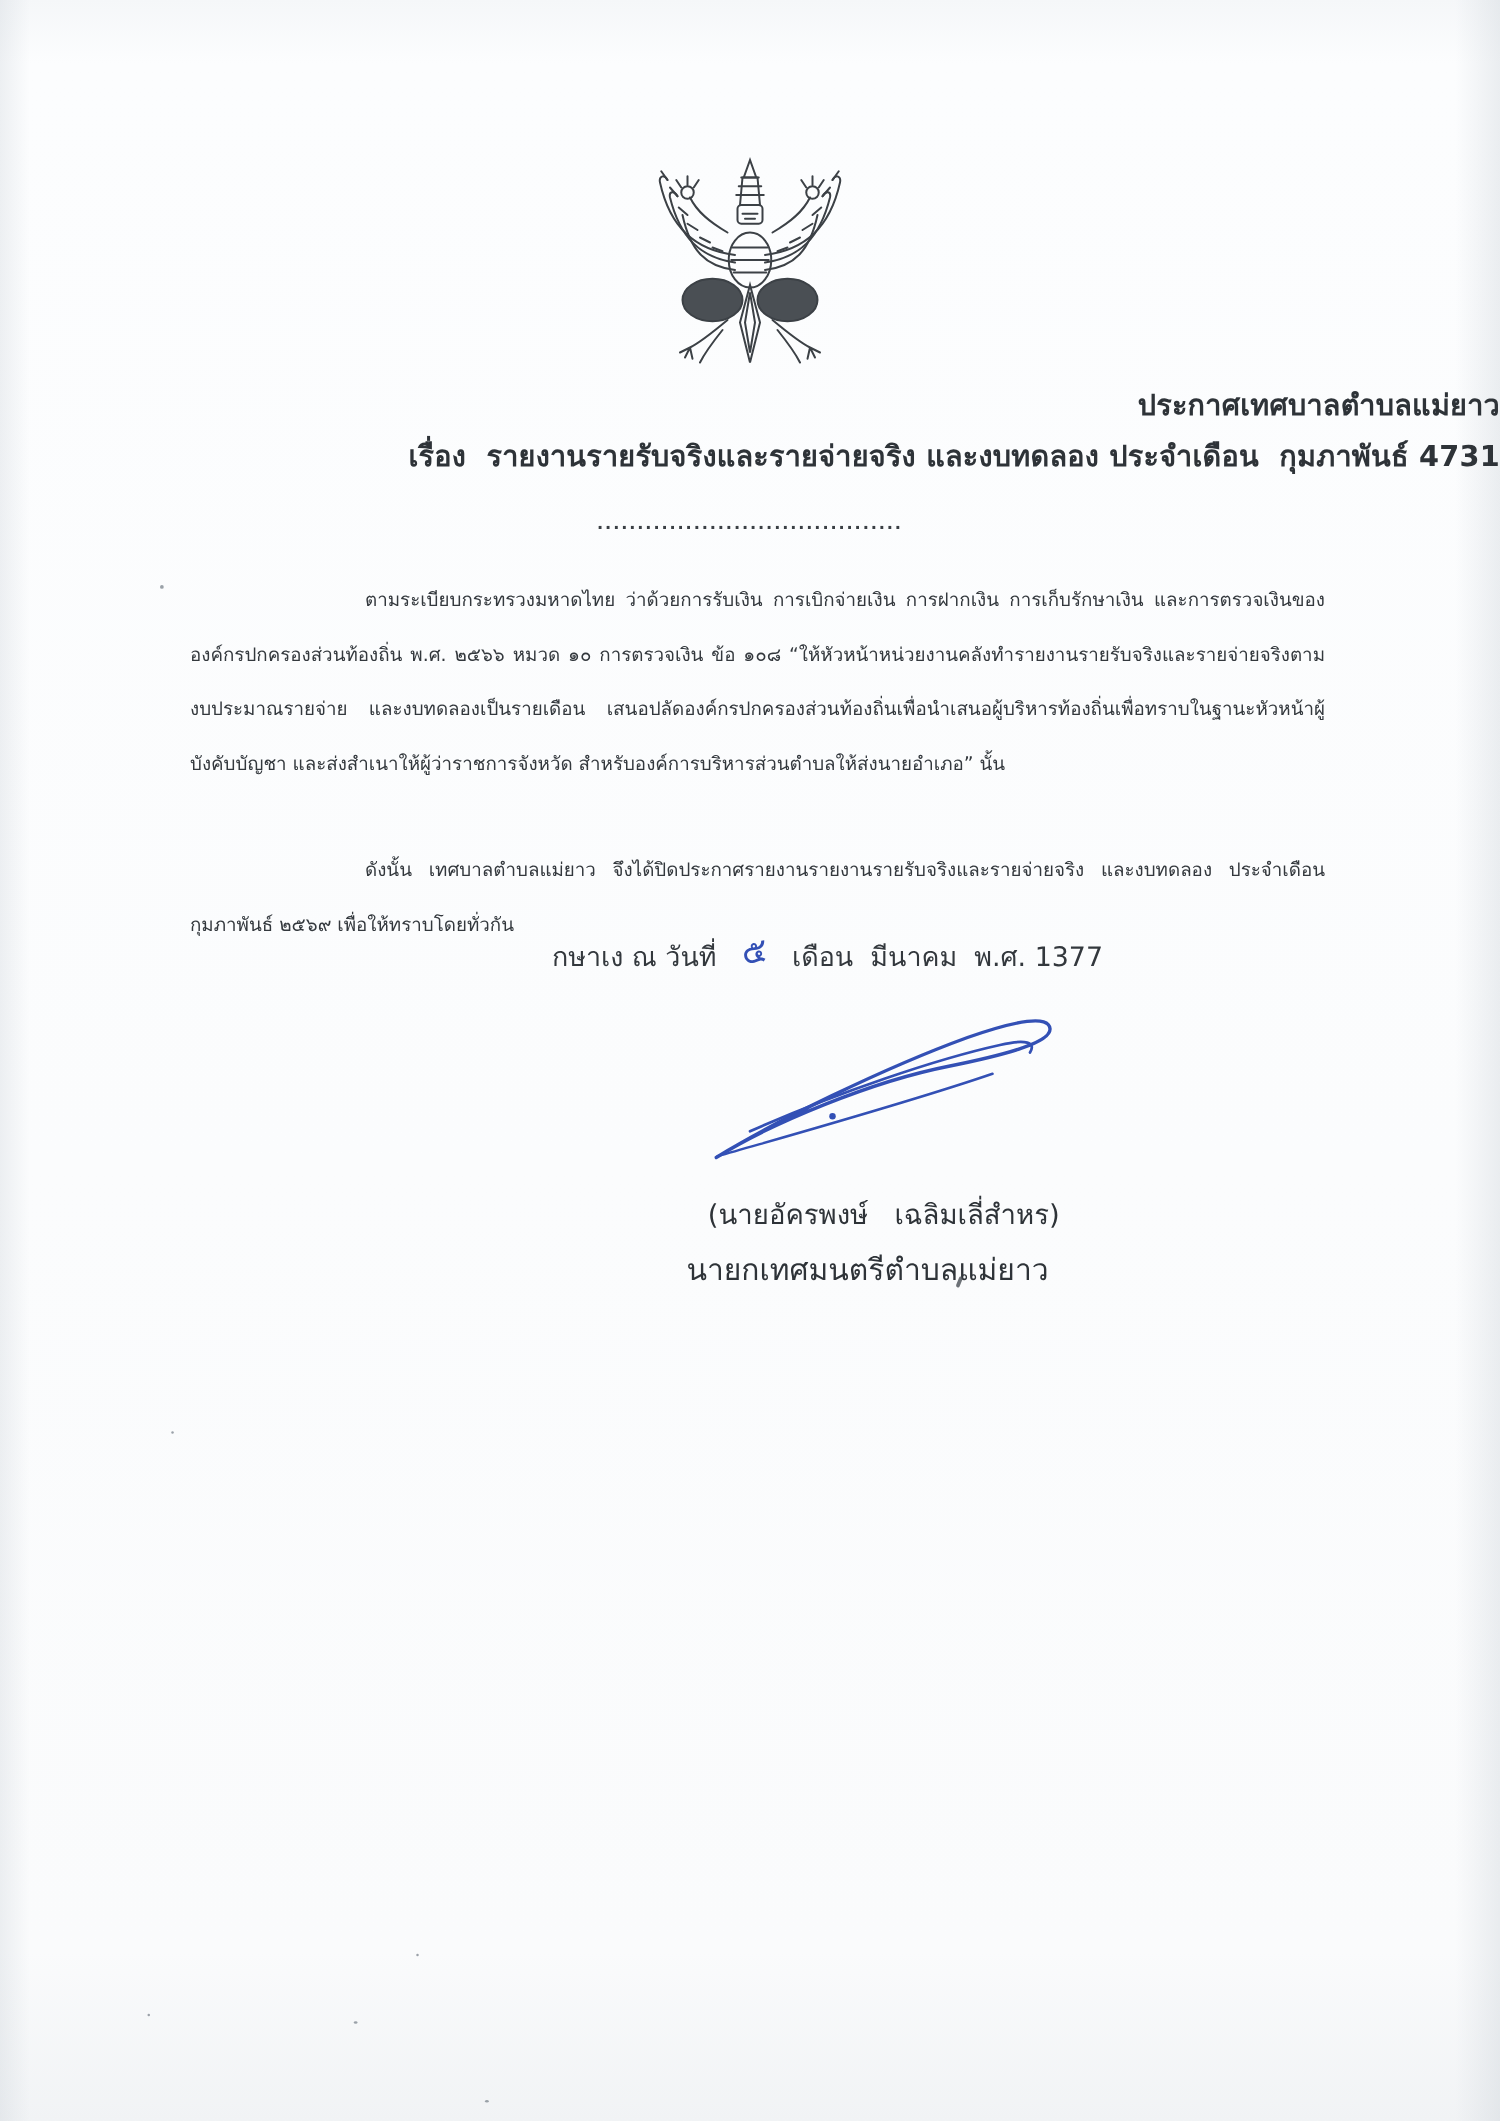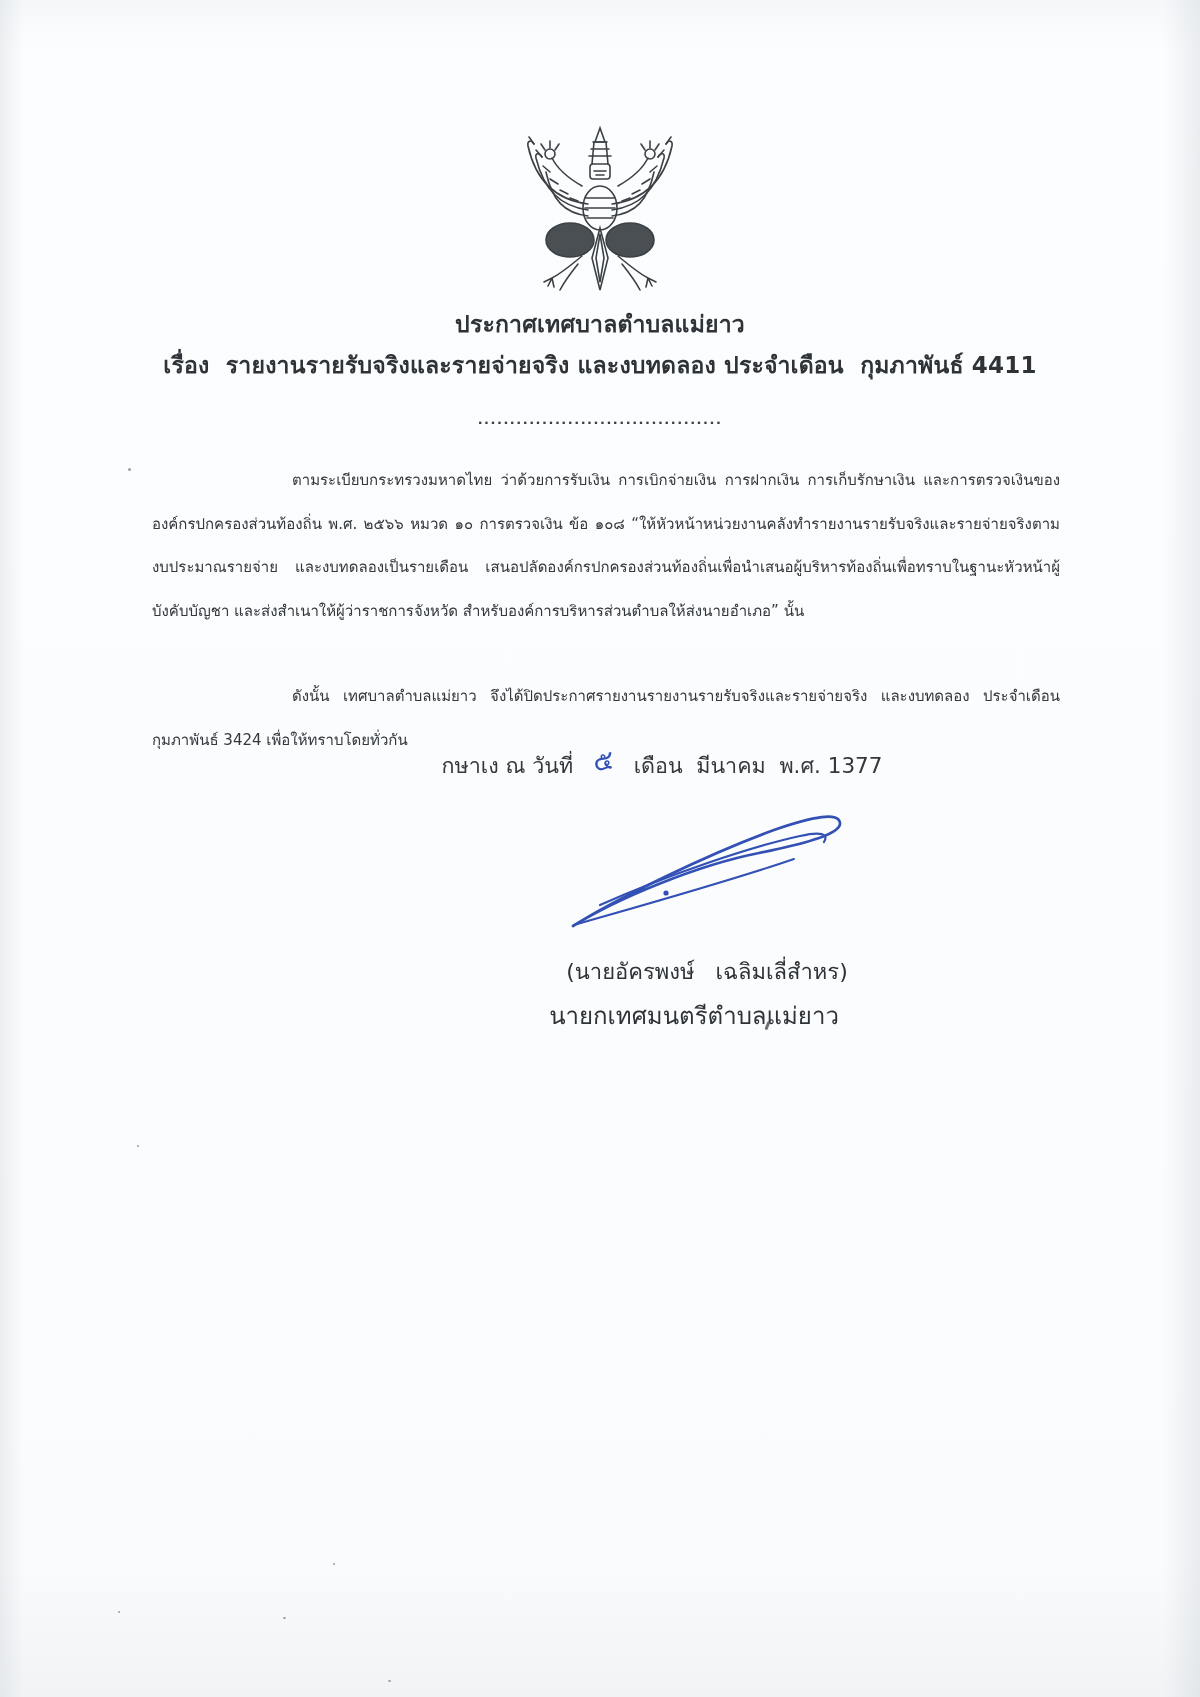--- a/index.html
+++ b/index.html
@@ -15,21 +15,21 @@
   }
   .page::before{ 
     content:"";position:absolute;inset:0;pointer-events:none;
     background:
       linear-gradient(90deg,rgba(190,198,206,.25) 0,rgba(255,255,255,0) 2%,rgba(255,255,255,0) 97%,rgba(188,196,204,.28) 100%);
   }
   .emblem{
     position:absolute;top:124px;left:50%;transform:translateX(-50%);
   }
   .title-line{
-    position:absolute;left:0;width:100%;text-align:center;
+    position:absolute;left:0;width:100%;text-align:right;
     font-weight:700;font-size:23px;letter-spacing:.2px;color:#2e3338;
     white-space:pre;
   }
   .title-1{top:306px;}
   .title-2{top:347px;}
   .dots{
     position:absolute;top:412px;left:0;width:100%;text-align:center;
     font-size:13px;letter-spacing:1.5px;color:#3a3f44;font-weight:700;
   }
   .para{
@@ -106,26 +106,26 @@
       <path d="M110 104 L102 134 L110 166 L118 134 Z"></path>
       <path d="M110 110 L106 134 L110 158 L114 134 Z"></path>
 
       <path d="M92 132 C80 142 70 150 62 154 M62 154 l-8 4 M62 154 l-4 8 M62 154 l2 9"></path>
       <path d="M128 132 C140 142 150 150 158 154 M158 154 l8 4 M158 154 l4 8 M158 154 l-2 9"></path>
       <path d="M88 140 C80 150 74 158 70 166 M150 166 C146 158 140 150 132 140"></path>
     </svg>
   </div>
 
   <div class="title-line title-1">ประกาศเทศบาลตำบลแม่ยาว</div>
-  <div class="title-line title-2">เรื่อง  รายงานรายรับจริงและรายจ่ายจริง และงบทดลอง ประจำเดือน  กุมภาพันธ์ 4411</div>
+  <div class="title-line title-2">เรื่อง  รายงานรายรับจริงและรายจ่ายจริง และงบทดลอง ประจำเดือน  กุมภาพันธ์ 4731</div>
 
   <div class="dots">......................................</div>
 
   <p class="para para-1">ตามระเบียบกระทรวงมหาดไทย ว่าด้วยการรับเงิน การเบิกจ่ายเงิน การฝากเงิน การเก็บรักษาเงิน และการตรวจเงินขององค์กรปกครองส่วนท้องถิ่น พ.ศ. ๒๕๖๖ หมวด ๑๐ การตรวจเงิน ข้อ ๑๐๘ “ให้หัวหน้าหน่วยงานคลังทำรายงานรายรับจริงและรายจ่ายจริงตามงบประมาณรายจ่าย และงบทดลองเป็นรายเดือน เสนอปลัดองค์กรปกครองส่วนท้องถิ่นเพื่อนำเสนอผู้บริหารท้องถิ่นเพื่อทราบในฐานะหัวหน้าผู้บังคับบัญชา และส่งสำเนาให้ผู้ว่าราชการจังหวัด สำหรับองค์การบริหารส่วนตำบลให้ส่งนายอำเภอ” นั้น</p>
-  <p class="para para-2">ดังนั้น เทศบาลตำบลแม่ยาว จึงได้ปิดประกาศรายงานรายงานรายรับจริงและรายจ่ายจริง และงบทดลอง ประจำเดือน  กุมภาพันธ์ 3424 เพื่อให้ทราบโดยทั่วกัน</p>
+  <p class="para para-2">ดังนั้น เทศบาลตำบลแม่ยาว จึงได้ปิดประกาศรายงานรายงานรายรับจริงและรายจ่ายจริง และงบทดลอง ประจำเดือน  กุมภาพันธ์ ๒๕๖๙ เพื่อให้ทราบโดยทั่วกัน</p>
 
   <div class="date-line"><span>กษาเง ณ วันที่</span><span class="hand-day">๕</span><span>เดือน  มีนาคม  พ.ศ. 1377</span></div>
 
   <div class="signature">
     <svg width="290" height="152" viewBox="0 0 290 152" fill="none" stroke="#3350b5" stroke-linecap="round">
       <path stroke-width="2.7" d="M15 140 C60 112 150 68 216 44 C256 30 281 26 282 37 C283 48 246 58 201 67 C140 79 60 112 15 140"></path>
       <path stroke-width="2.2" d="M42 119 C112 88 192 61 242 50 C263 45 271 48 266 56"></path>
       <path stroke-width="2" d="M16 139 C82 120 172 95 236 73"></path>
       <circle cx="108" cy="107" r="2.6" fill="#3350b5" stroke="none"></circle>
     </svg>

